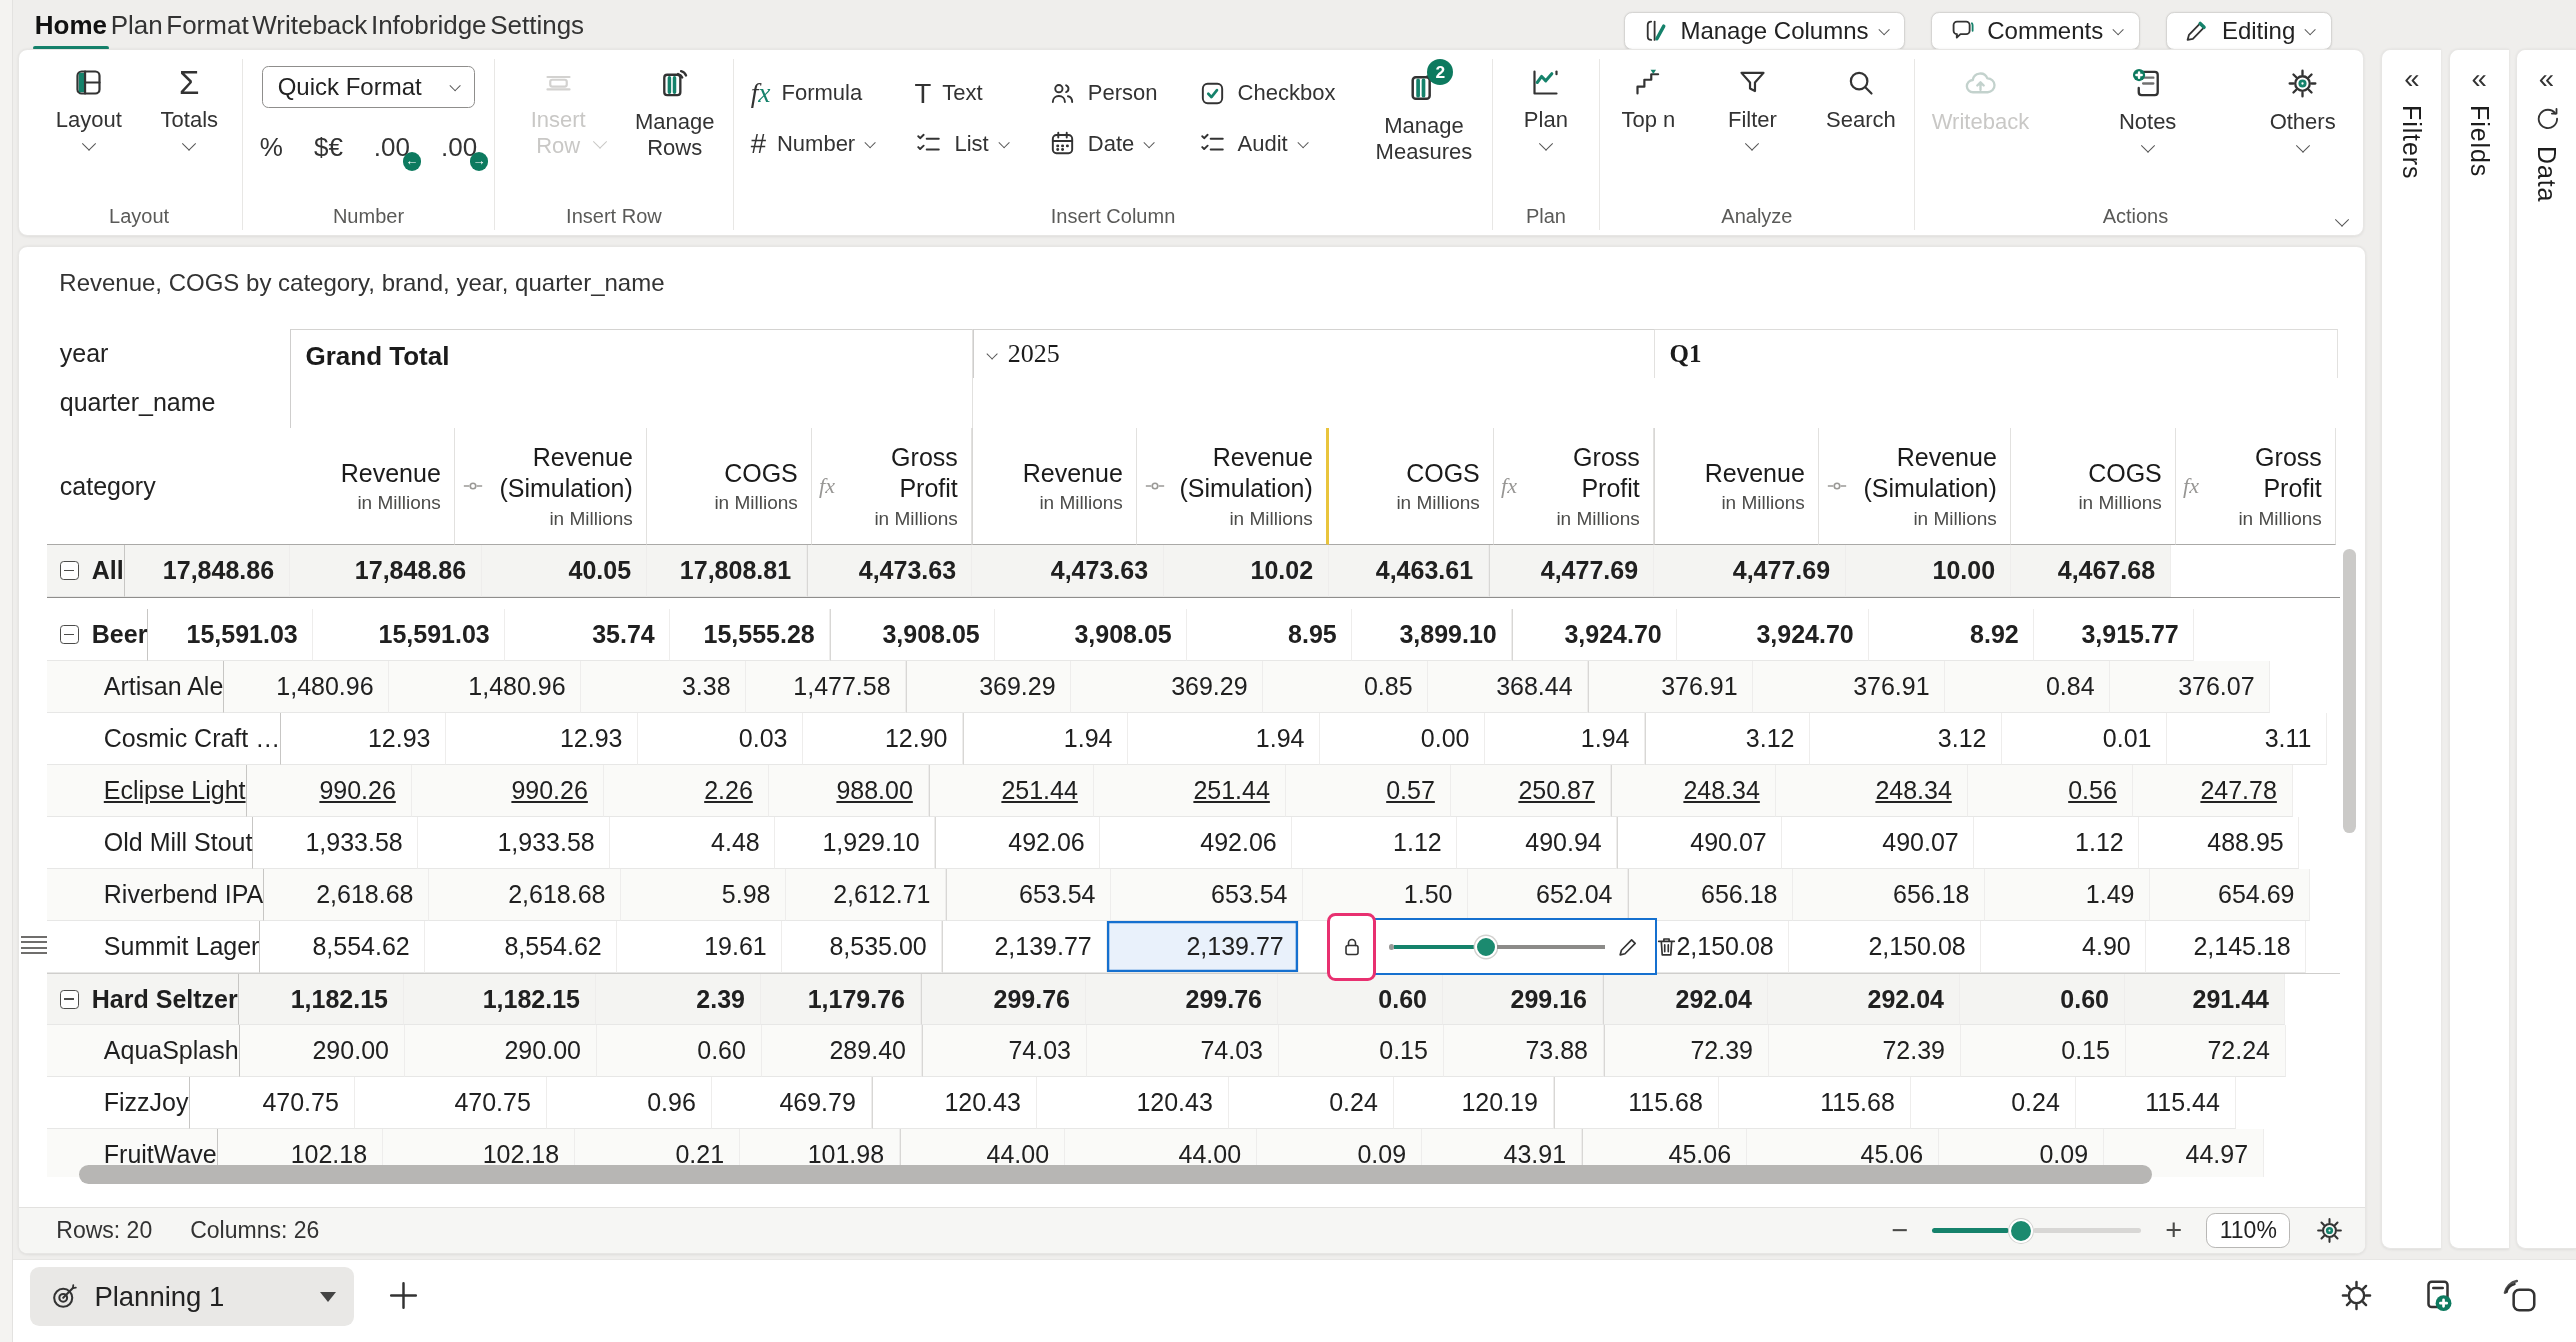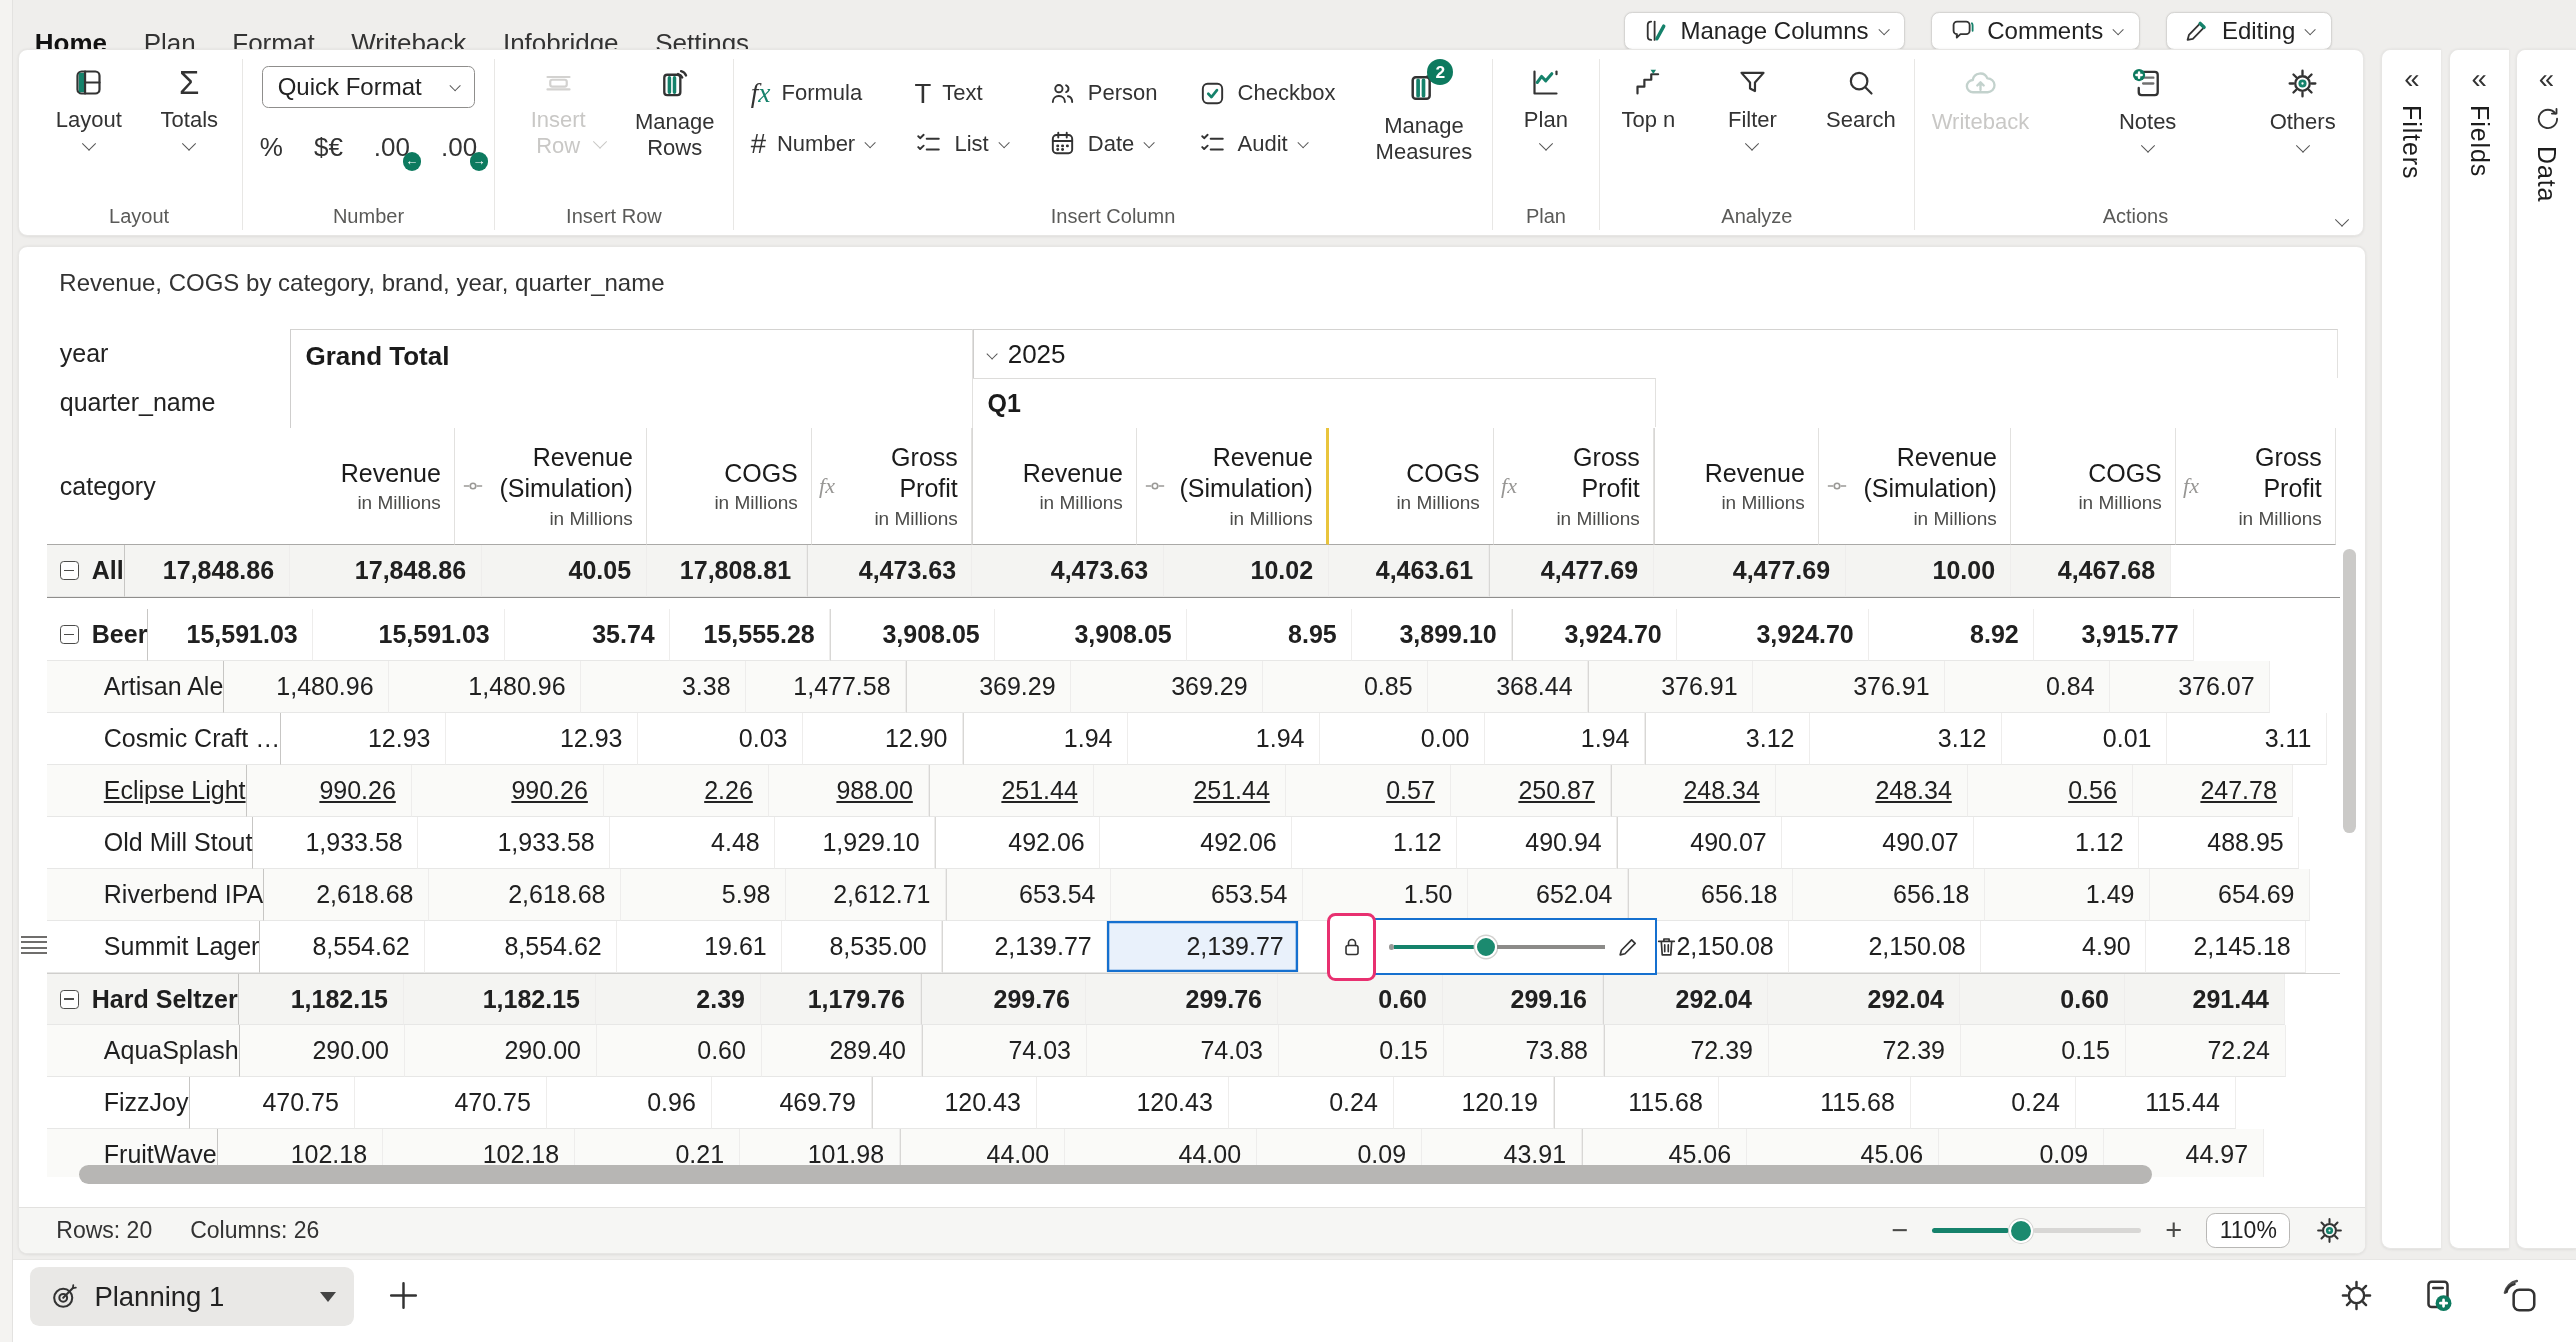--- a/index.html
+++ b/index.html
@@ -10,21 +10,21 @@
     font-family:"Liberation Sans","DejaVu Sans",sans-serif;
     color:#222;
   }
   svg { display:block; }
   .ico { stroke:#333; fill:none; stroke-width:1.6; stroke-linecap:round; stroke-linejoin:round; }
 
   
   .left-strip { position:absolute; left:0; top:0; width:13px; height:1343px; background:#f4f3f1; border-right:0.9px solid #e3e2e0; }
 
   
-  .menubar { position:absolute; left:33px; top:16px; height:48px; display:flex; align-items:flex-end; gap:33px; }
+  .menubar { position:absolute; left:33px; top:4px; height:48px; display:flex; align-items:flex-start; }
   .menu-item { font-size:26px; color:#333; position:relative; padding:5.5px 1.8px; cursor:pointer; }
   .menu-item.active { font-weight:700; color:#111; }
   .menu-item.active::after { content:""; position:absolute; left:0; right:0; bottom:-3.7px; height:3.7px; border-radius:2.7px; background:#15826B; }
 
   .top-actions { position:absolute; right:244px; top:12px; display:flex; gap:26px;padding-left:24px; }
   .pillbtn { display:flex; align-items:center; gap:11px; height:38px; padding:0 16.5px; background:#fff;
              border:0.9px solid #d6d5d3; border-radius:8.2px; box-shadow:0 0.9px 1.8px rgba(0,0,0,.10); font-size:24px; color:#222; cursor:pointer; }
   .chv { display:inline-block; width:10px; height:10px; border-right:1.8px solid #555; border-bottom:1.8px solid #555; transform:rotate(45deg) translate(-0.9px,-0.9px); }
   .chv.sm { width:8.2px; height:8.2px; }
 
@@ -470,21 +470,21 @@
 
 <section class="panel">
   <div class="sheet-summary">Revenue, COGS by category, brand, year, quarter_name</div>
   <div class="tablewrap" id="tablewrap">
       <div class="trow">
         <div class="col-label cell" style="border: none; height: 99px; display: flex; flex-direction: column;">
           <div class="hlabel h1">year</div>
           <div class="hlabel h2">quarter_name</div>
         </div>
         <div class="hcell gt" style="width: 683px; height: 99px; align-items: flex-start; padding-top: 11px;">Grand Total</div>
-        <div style="width: 1365px; height: 99px; display: flex; flex-direction: column;">
+        <div style="width: 1365px; height: 99px; display: flex; flex-direction: row; font-family: Liberation Serif, serif;">
           <div class="hcell yr h1" style="width: 100%;">
             <span class="chv sm" style="transform: rotate(45deg);"></span>
             <span>2025</span>
           </div>
           <div style="display: flex; height: 49px;">
             <div class="hcell q" style="width: 683px;">Q1</div>
           </div>
         </div>
       </div>
       <div class="trow">

